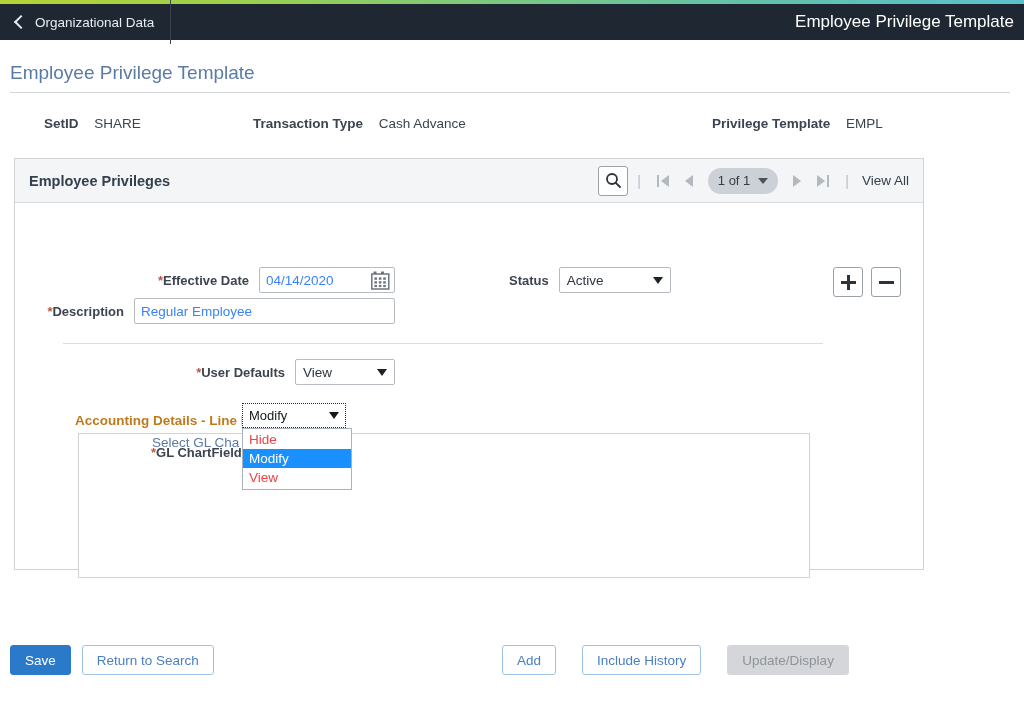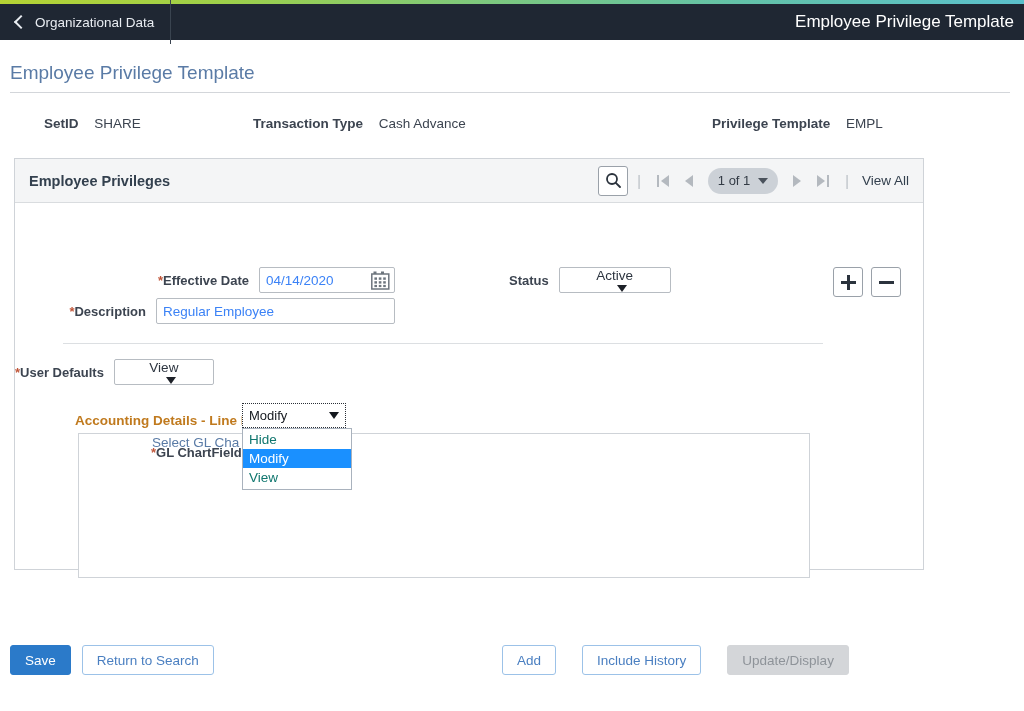--- a/index.html
+++ b/index.html
@@ -210,21 +210,20 @@
     border: 1px solid #b7bcc2;
     background: #fff;
     height: 26px;
     font-size: 13.5px;
     color: #2d3540;
     display: flex; align-items: center;
     justify-content: space-between;
     padding: 0 7px;
     border-radius: 2px;
     cursor: pointer;
-    flex-direction: column;
   }
   .sel .caret {
     width: 0; height: 0;
     border-left: 5px solid transparent;
     border-right: 5px solid transparent;
     border-top: 7px solid #1d2128;
     margin-left: 14px;
   }
 
   .plusminus {
@@ -292,21 +291,21 @@
     position: absolute;
     left: 242px; top: 428px;
     width: 110px;
     border: 1px solid #a9b2bd;
     background: #ffffff;
     z-index: 40;
     padding: 1px 0 2px 0;
   }
   .opt {
     font-size: 13.5px;
-    color: #0f766e;
+    color: #ef4444;
     padding: 1px 0 1px 6px;
     line-height: 17px;
     cursor: pointer;
     white-space: nowrap;
   }
   .opt.selected {
     background: #1a90ff;
     color: #ffffff;
   }
 
@@ -464,26 +463,26 @@
         <span class="h"></span>
           <span class="v"></span>
       </div>
       <div class="pm-btn">
         <span class="h"></span>
       </div>
     </div>
 
     <div class="field-row" style="left:0; top:95px; width:380px; justify-content:flex-end;">
       <span class="f-label"><span class="req">*</span><span>Description</span></span>
-      <input class="txt-input" style="width: 239px;" value="Regular Employee">
+      <input class="txt-input" style="width: 261px;" value="Regular Employee">
     </div>
 
     <div class="divider"></div>
 
-    <div class="field-row" style="left:0; top:156px; width:380px; ">
+    <div class="field-row" style="left:0; top:156px; width:380px; justify-content:flex-end;">
       <span class="f-label"><span class="req">*</span><span>User Defaults</span></span>
       <span class="sel" style="width:100px;">
         <span>View</span>
         <span class="caret"></span>
       </span>
     </div>
 
     <div class="section-head">Accounting Details - Line Level</div>
     <div class="inner-box"></div>
 

